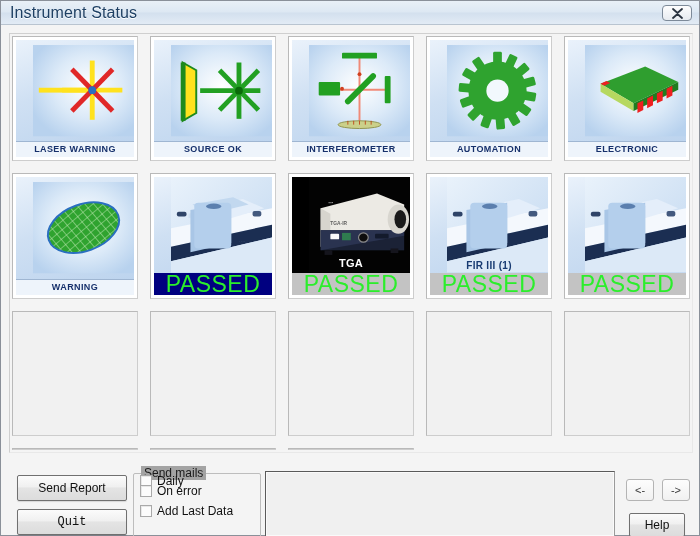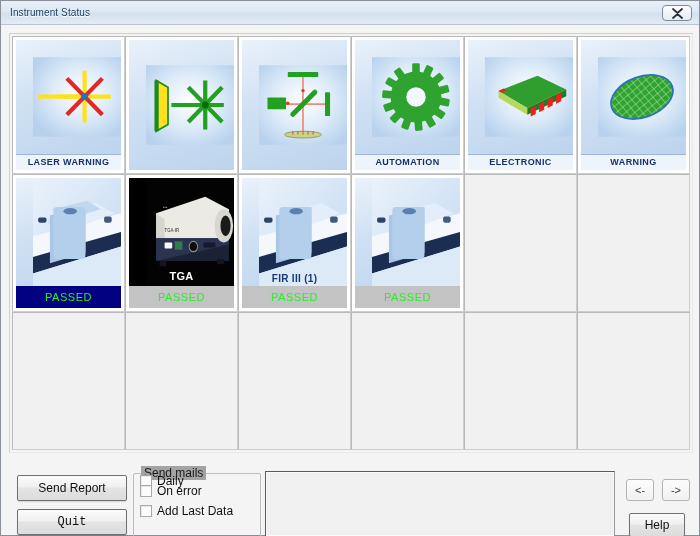--- a/index.html
+++ b/index.html
@@ -15,21 +15,21 @@
     background:linear-gradient(#fbfcfd,#eef1f4);
   }
   
   .titlebar{
     position:relative;height:24px;box-sizing:border-box;
     background:linear-gradient(#e9f0f7 0%,#dde8f3 48%,#d3e0ee 52%,#e2ebf5 100%);
     border-bottom:1px solid #b9c4d0;
     display:flex;align-items:center;
   }
   .titlebar .ttl{
-    font-size:10px;color:#1d3f63;padding-left:9px;letter-spacing:.1px;
+    font-size:16px;color:#1d3f63;padding-left:9px;letter-spacing:.1px;
     text-shadow:0 1px 0 #fff;white-space:nowrap;
   }
   .closebtn{
     position:absolute;right:7px;top:4px;width:30px;height:16px;
     box-sizing:border-box;border:1px solid #7d8a99;border-radius:4px;
     background:linear-gradient(#fdfdfe,#e7ebf0);
     display:flex;align-items:center;justify-content:center;
     cursor:pointer;
   }
   .closebtn svg{display:block;}
@@ -41,23 +41,23 @@
   .grid-outer{
     position:absolute;left:8px;top:8px;width:684px;height:420px;
     box-sizing:border-box;
     background:#f4f4f4;
     border:1px solid #cfcfcf;
     border-right-color:#e8e8e8;border-bottom-color:#e8e8e8;
   }
   .grid{
     position:absolute;inset:2px;
     display:grid;
-    grid-template-columns:repeat(6,1fr);
+    grid-template-columns:repeat(5,1fr);
     grid-template-rows:repeat(3,1fr);
-    gap:0;
+    gap:12px;
   }
   .cell{
     position:relative;box-sizing:border-box;
     background:#f1f1f1;
     border:1px solid #b9b9b9;
     border-right-color:#cdcdcd;border-bottom-color:#cdcdcd;
     overflow:hidden;
   }
   .cell.empty{background:#f1f1f1;}
   
@@ -73,21 +73,21 @@
   }
   .caption{
     flex:0 0 15px;height:15px;line-height:15px;text-align:center;
     font-size:9px;font-weight:bold;color:#16306b;letter-spacing:.4px;
     background:#eef4fb;border-top:1px solid #9fb6d2;
     white-space:nowrap;overflow:hidden;
   }
   
   .status{
     flex:0 0 22px;height:22px;line-height:22px;text-align:center;
-    font-size:11px;font-family:"Liberation Sans",sans-serif;
+    font-size:23px;font-family:"Liberation Sans",sans-serif;
     color:#22e022;letter-spacing:.5px;
   }
   .status.sel{background:#000080;color:#2bee2b;}
   .status.unsel{background:#c3c3c3;color:#2bee2b;}
   .overlabel{
     position:absolute;left:0;right:0;bottom:2px;text-align:center;
     font-size:10px;font-weight:bold;color:#173a72;letter-spacing:.3px;
   }
   
   .bottom{
@@ -203,20 +203,21 @@
                 <rect x="10" y="18" width="5" height="60" fill="#1d8a1d"></rect>
                 <g stroke="#22a022" stroke-width="5" stroke-linecap="butt">
                   <line x1="30" y1="47" x2="92" y2="47"></line>
                   <line x1="70" y1="18" x2="70" y2="76"></line>
                   <line x1="50" y1="26" x2="90" y2="67"></line>
                   <line x1="90" y1="26" x2="50" y2="67"></line>
                 </g>
                 <circle cx="70" cy="47" r="4" fill="#0a6b0a"></circle>
               </svg>
             </div>
+            <div class="caption">SOURCE OK</div>
           </div>
         </div>
 
         <div class="cell">
           <div class="card">
             <div class="pic">
               <svg width="100%" height="100%" viewBox="0 0 104 94" preserveAspectRatio="xMidYMid meet">
                 <defs>
                   <radialGradient id="gi1" cx="50%" cy="45%" r="65%">
                     <stop offset="0%" stop-color="#ffffff"></stop>
@@ -238,20 +239,21 @@
                   <line x1="40" y1="82" x2="40" y2="78"></line>
                     <line x1="46" y1="82" x2="46" y2="78"></line>
                   <line x1="52" y1="82" x2="52" y2="78"></line>
                     <line x1="58" y1="82" x2="58" y2="78"></line>
                   <line x1="64" y1="82" x2="64" y2="78"></line>
                 </g>
                 <circle cx="34" cy="45" r="2" fill="#d04020"></circle>
                 <circle cx="52" cy="30" r="2" fill="#d04020"></circle>
               </svg>
             </div>
+            <div class="caption">INTERFEROMETER</div>
           </div>
         </div>
 
         <div class="cell">
           <div class="card">
             <div class="pic">
               <svg width="100%" height="100%" viewBox="0 0 104 94" preserveAspectRatio="xMidYMid meet">
                 <defs>
                   <radialGradient id="ga1" cx="50%" cy="45%" r="65%">
                     <stop offset="0%" stop-color="#ffffff"></stop>

